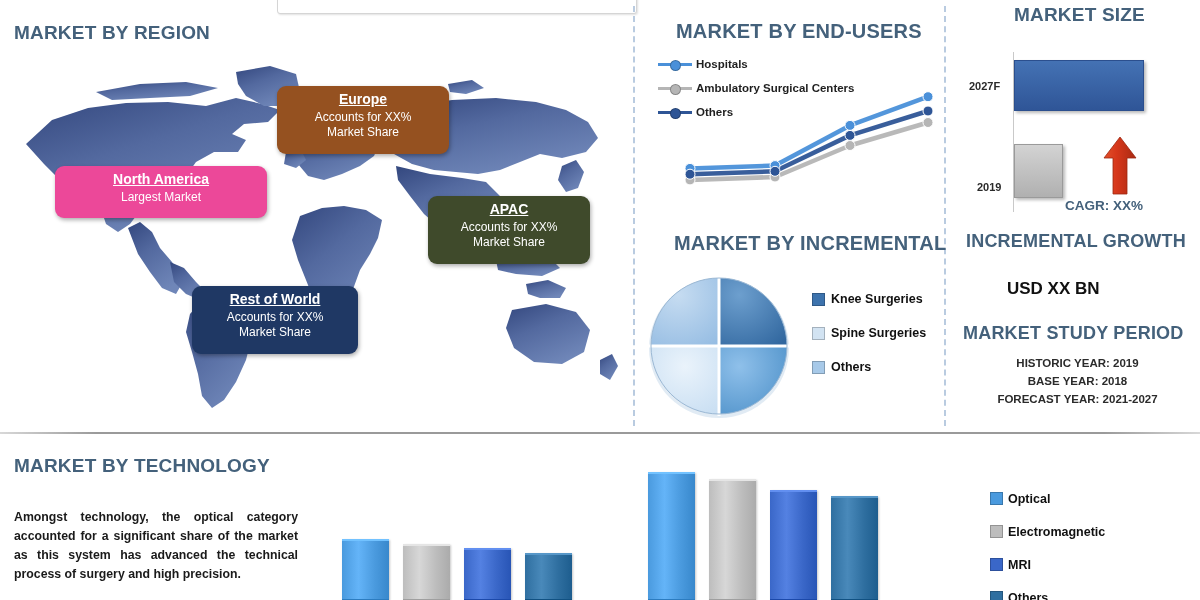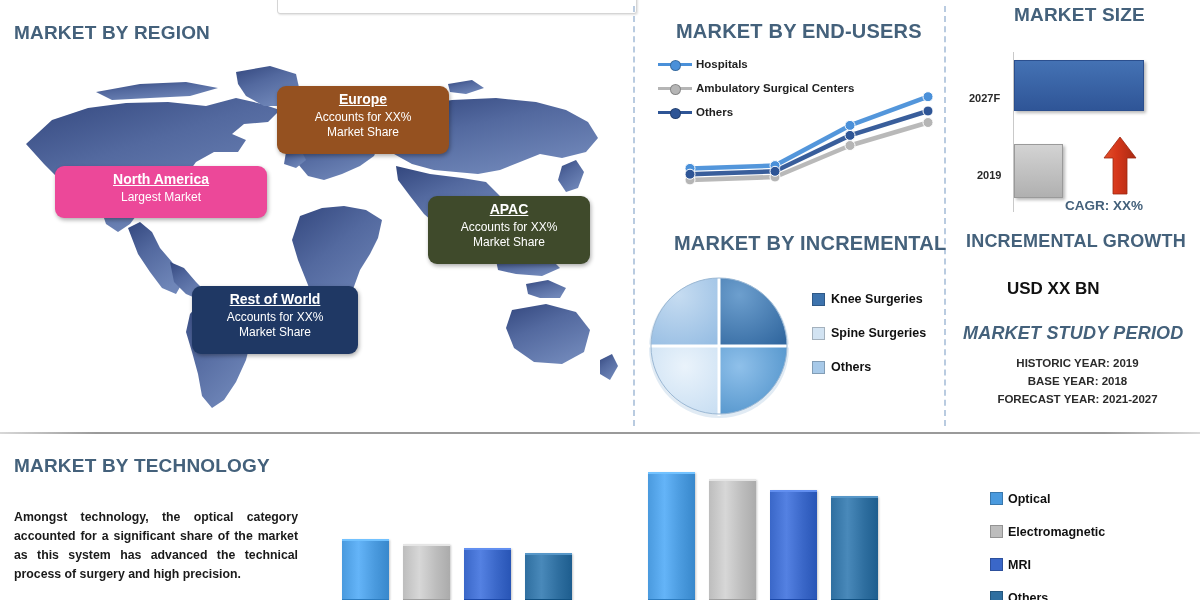--- a/index.html
+++ b/index.html
@@ -28,21 +28,21 @@
   
   .h-sec{
     color:#44617b;font-weight:bold;letter-spacing:.2px;
     font-size:19px;white-space:nowrap;
   }
   .h-region{position:absolute;left:14px;top:22px;}
   .h-endusers{position:absolute;left:676px;top:20px;font-size:20px;}
   .h-application{position:absolute;left:674px;top:232px;font-size:20px;}
   .h-size{position:absolute;left:1014px;top:4px;font-size:19px;}
   .h-incr{position:absolute;left:966px;top:231px;font-size:18px;}
-  .h-study{position:absolute;left:963px;top:323px;font-size:18px;font-style:italic;}
+  .h-study{position:absolute;left:963px;top:323px;font-size:18px;}
   .h-tech{position:absolute;left:14px;top:455px;font-size:19px;}
 
   
   .map-wrap{position:absolute;left:0px;top:48px;width:630px;height:372px;}
   .map-wrap svg{display:block;width:630px;height:372px;}
 
   
   .callout{
     position:absolute;border-radius:9px;color:#fff;text-align:center;
     box-shadow:1px 2px 4px rgba(0,0,0,.33);
@@ -84,22 +84,22 @@
 
   
   .ms{position:absolute;left:955px;top:48px;width:240px;height:172px;}
   .ms .axis{position:absolute;left:58px;top:4px;width:1px;height:160px;background:#c9c9c9;}
   .ms .bar{position:absolute;box-shadow:2px 2px 3px rgba(0,0,0,.28);}
   .ms .bar.b2027{left:59px;top:12px;width:128px;height:49px;
       background:linear-gradient(to bottom,#4472b4,#2f5597);border:1px solid #2b4f8e;}
   .ms .bar.b2019{left:59px;top:96px;width:47px;height:52px;
       background:linear-gradient(to bottom,#d3d3d3,#b0b0b0);border:1px solid #9a9a9a;}
   .ms .ylab{position:absolute;font-size:11px;font-weight:bold;color:#2a2a2a;}
-  .ms .ylab.y1{left:14px;top:44px;}
-  .ms .ylab.y2{left:22px;top:121px;text-align:center;}
+  .ms .ylab.y1{left:14px;top:32px;}
+  .ms .ylab.y2{left:22px;top:133px;text-align:center;}
   .ms .cagr{position:absolute;left:110px;top:150px;font-size:13.5px;
             font-weight:bold;color:#44617b;white-space:nowrap;}
   .arrow{position:absolute;left:148px;top:88px;width:34px;height:60px;}
 
   
   .usd{position:absolute;left:1007px;top:279px;font-size:17px;font-weight:bold;color:#111;}
   .study-lines{position:absolute;left:960px;top:355px;width:235px;text-align:center;
                font-size:11.5px;font-weight:bold;color:#2b2b2b;line-height:1.55;}
 
   

